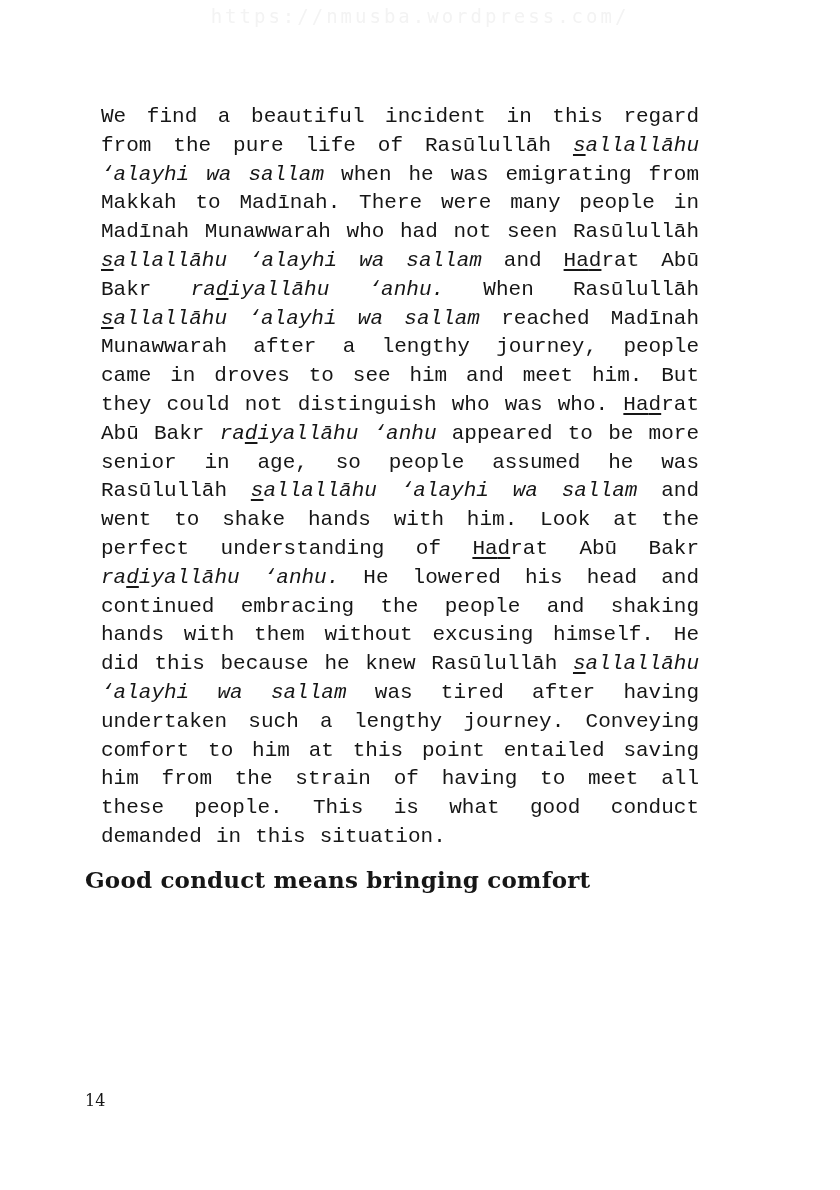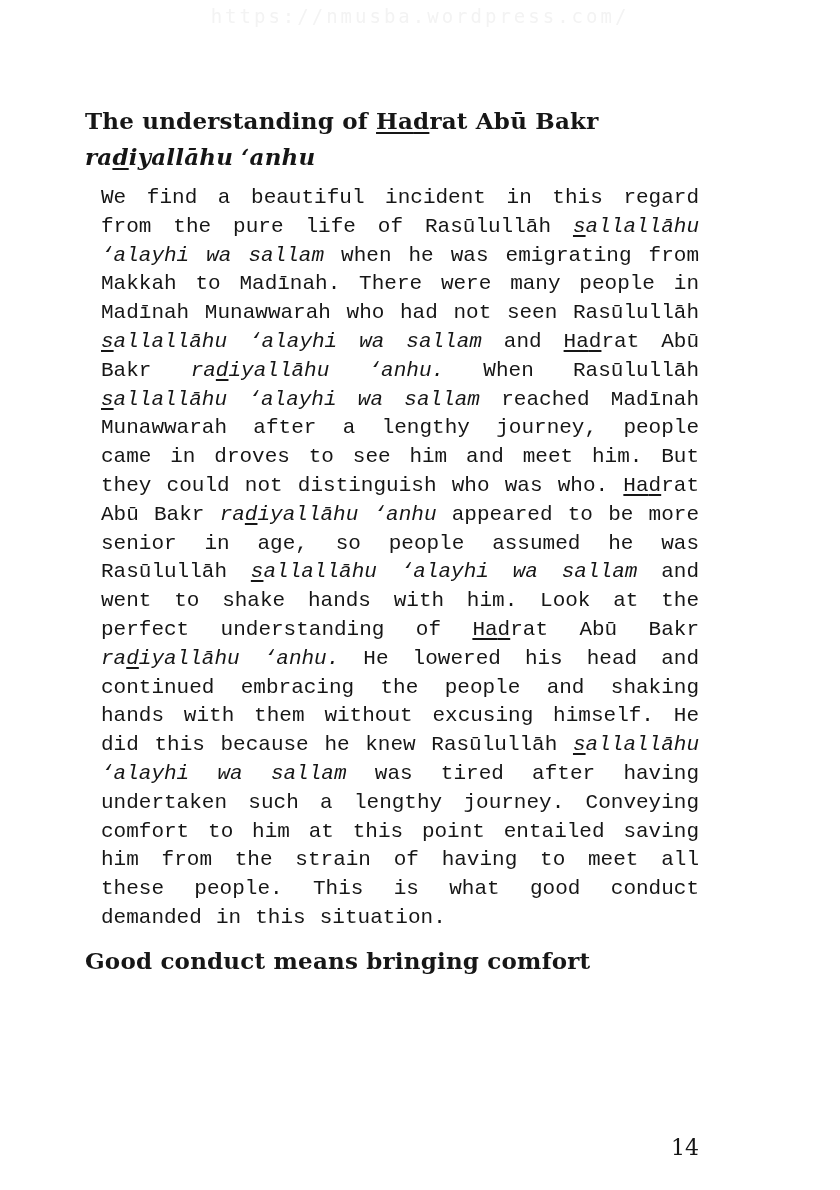--- a/index.html
+++ b/index.html
@@ -57,35 +57,34 @@
     font-family: Liberation Mono, monospace;
   }
   .it { font-style: italic; }
   .ul {
     text-decoration: underline;
     text-underline-offset: 3px;
     text-decoration-thickness: 1.5px;
   }
   .page-number {
     position: absolute;
-    top: 1135px;
+    top: 1091px;
     left: 85px;
     width: 614px;
-    text-align: right;
-    font-size: 22px;
+    text-align: left;
+    font-size: 16px;
   }
 </style>
 </head>
 <body>
 
 <div class="page">
   <div class="watermark">https://nmusba.wordpress.com/</div>
 
   <div class="content">
-    <h2 class="heading heading-1"><span>The understanding of </span><span class="ul">Ha</span><span class="ul">d</span><span>rat Abū Bakr</span><br><span class="it">ra</span><span class="it ul">d</span><span class="it">iyallāhu ‘anhu</span></h2>
 
     <p class="body-text"><span>We find a beautiful incident in this regard from the pure life of Rasūlullāh </span><span class="it ul">s</span><span class="it">allallāhu ‘alayhi wa sallam</span><span> when he was emigrating from Makkah to Madīnah. There were many people in Madīnah Munawwarah who had not seen Rasūlullāh </span><span class="it ul">s</span><span class="it">allallāhu ‘alayhi wa sallam</span><span> and </span><span class="ul">Ha</span><span class="ul">d</span><span>rat Abū Bakr </span><span class="it">ra</span><span class="it ul">d</span><span class="it">iyallāhu ‘anhu.</span><span> When Rasūlullāh </span><span class="it ul">s</span><span class="it">allallāhu ‘alayhi wa sallam</span><span> reached Madīnah Munawwarah after a lengthy journey, people came in droves to see him and meet him. But they could not distinguish who was who. </span><span class="ul">Ha</span><span class="ul">d</span><span>rat Abū Bakr </span><span class="it">ra</span><span class="it ul">d</span><span class="it">iyallāhu ‘anhu</span><span> appeared to be more senior in age, so people assumed he was Rasūlullāh </span><span class="it ul">s</span><span class="it">allallāhu ‘alayhi wa sallam</span><span> and went to shake hands with him. Look at the perfect understanding of </span><span class="ul">Ha</span><span class="ul">d</span><span>rat Abū Bakr </span><span class="it">ra</span><span class="it ul">d</span><span class="it">iyallāhu ‘anhu.</span><span> He lowered his head and continued embracing the people and shaking hands with them without excusing himself. He did this because he knew Rasūlullāh </span><span class="it ul">s</span><span class="it">allallāhu ‘alayhi wa sallam</span><span> was tired after having undertaken such a lengthy journey. Conveying comfort to him at this point entailed saving him from the strain of having to meet all these people. This is what good conduct demanded in this situation.</span></p>
 
     <h2 class="heading heading-2"><span>Good conduct means bringing comfort</span></h2>
 
   </div>
 
   <div class="page-number">14</div>
 </div>
 

